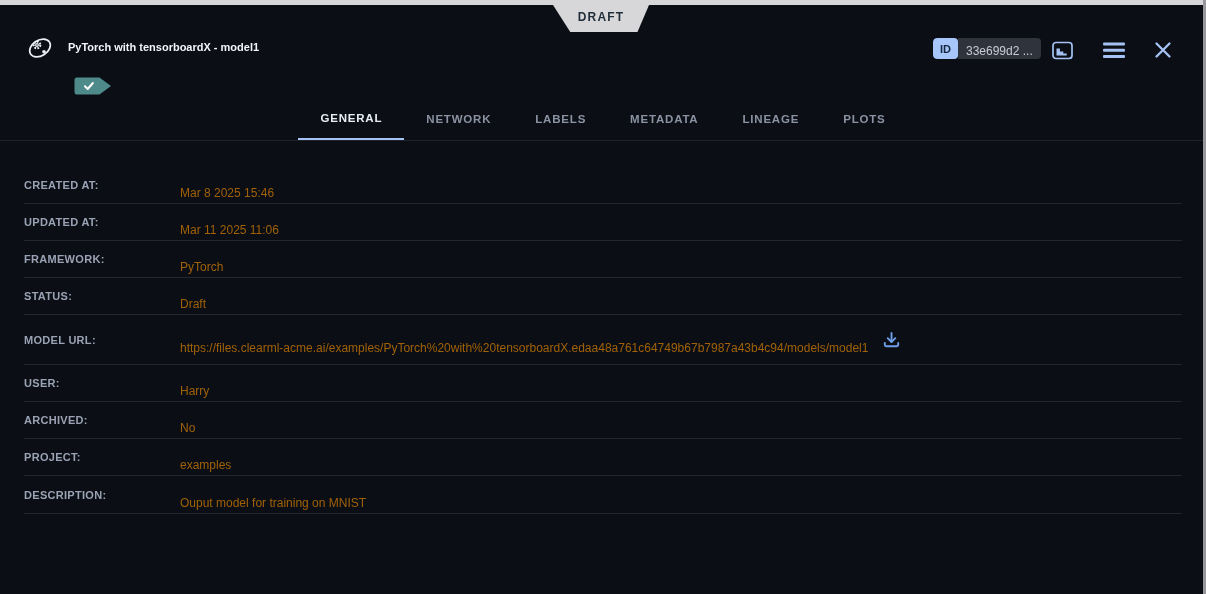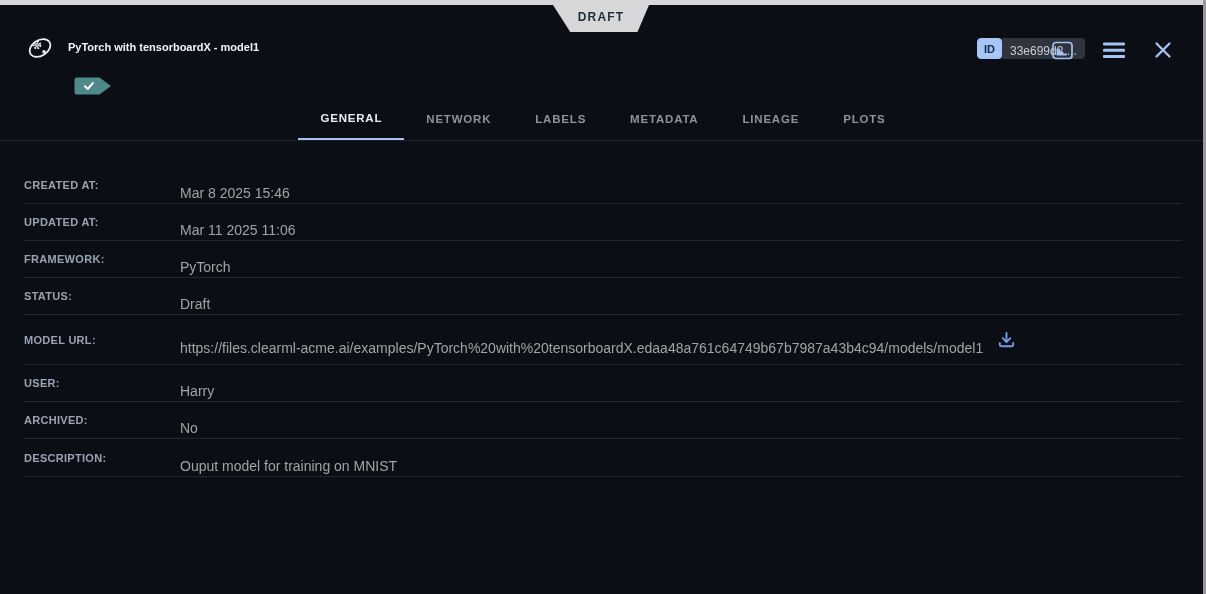--- a/index.html
+++ b/index.html
@@ -16,21 +16,21 @@
     display:flex; align-items:center; justify-content:center; z-index:5;
   }
   .ribbon span { font-size:12px; font-weight:bold; color:#1f2d3a; letter-spacing:1.2px; margin-top:-4px; }
   .scroll-edge { position:absolute; right:0; top:0; width:3px; height:594px; background:#97979c; z-index:6; }
 
   
   .model-icon { position:absolute; left:26px; top:34px; }
   .title { position:absolute; left:68px; top:41px; font-size:11px; font-weight:bold; color:#f1f4f9; }
   .check-tag { position:absolute; left:74px; top:77px; }
 
-  .id-badge { position:absolute; left:933px; top:38px; height:21px; display:flex; border-radius:4px; overflow:hidden; cursor:pointer;margin-left:44px; }
+  .id-badge { position:absolute; left:933px; top:38px; height:21px; display:flex; border-radius:4px; overflow:hidden; cursor:pointer; }
   .id-chip { background:#a7c7fa; color:#13273f; font-size:11px; font-weight:bold; display:flex; align-items:center; padding:0 7px; border-radius:4px; }
   .id-value { background:#2f333c; color:#c9cdd5; font-size:12px; display:flex; align-items:center; padding:13px 8px; }
 
   .icon-btn { position:absolute; display:flex; align-items:center; justify-content:center; cursor:pointer; }
   #chart-btn { left:1050px; top:38px; width:24px; height:24px; }
   #menu-btn  { left:1102px; top:41px; width:24px; height:18px; }
   #close-btn { left:1152px; top:40px; width:22px; height:20px; }
 
   
   .tab-bar { position:absolute; top:98px; left:0; width:1206px; height:42px; border-bottom:1px solid #1e222a; display:flex; justify-content:center; }
@@ -39,21 +39,21 @@
     font-size:11.5px; font-weight:bold; letter-spacing:0.8px; color:#8b93a3; cursor:pointer;
   }
   .tab.active { color:#e9edf6; border-bottom:2px solid #a4c2f4; }
 
   
   .details { position:absolute; top:141px; left:0; width:1206px; padding:26px 24px 0; box-sizing:border-box; }
   .row { display:flex; align-items:center; height:36px; border-bottom:1px solid #23272e; }
   .row.tall { height:49px; }
   .row:last-child { height:37px; }
   .row-label { width:156px; flex:none; font-size:11px; font-weight:bold; color:#9aa3b4; letter-spacing:0.3px; }
-  .row-value { font-size:14px; color:#a3a3a3; white-space:nowrap;margin-top:16px; }
+  .row-value { font-size:12px; color:#a16207; white-space:nowrap;margin-top:16px; }
   .download-btn { margin-left:14px; display:inline-flex; align-items:center; cursor:pointer; }
 </style>
 </head>
 <body>
 
 <div id="app">
 
   <div class="top-strip"></div>
   <div class="ribbon">
     <span>DRAFT</span>
@@ -140,18 +140,22 @@
     </div>
     <div class="row">
       <span class="row-label">USER:</span>
       <span class="row-value">Harry</span>
     </div>
     <div class="row">
       <span class="row-label">ARCHIVED:</span>
       <span class="row-value">No</span>
     </div>
     <div class="row">
+      <span class="row-label">PROJECT:</span>
+      <span class="row-value">examples</span>
+    </div>
+    <div class="row">
       <span class="row-label">DESCRIPTION:</span>
       <span class="row-value">Ouput model for training on MNIST</span>
     </div>
   </div>
 
 </div>
 
 </body></html>

